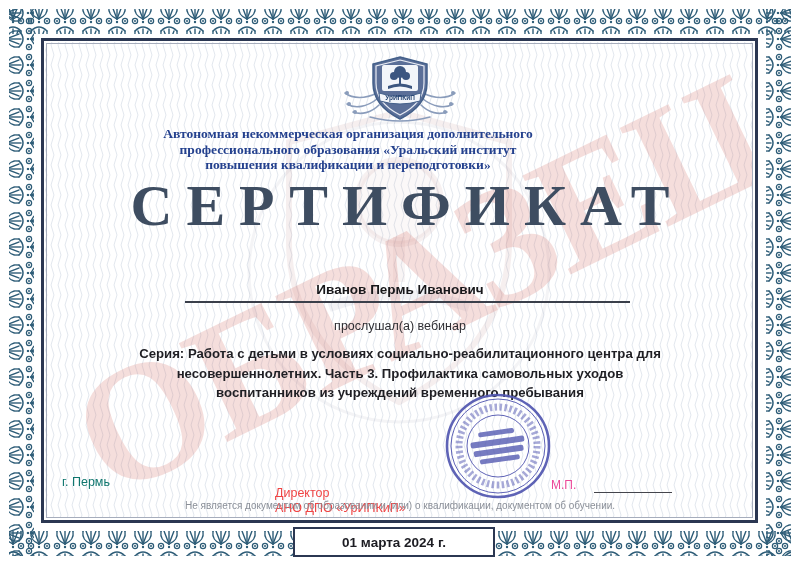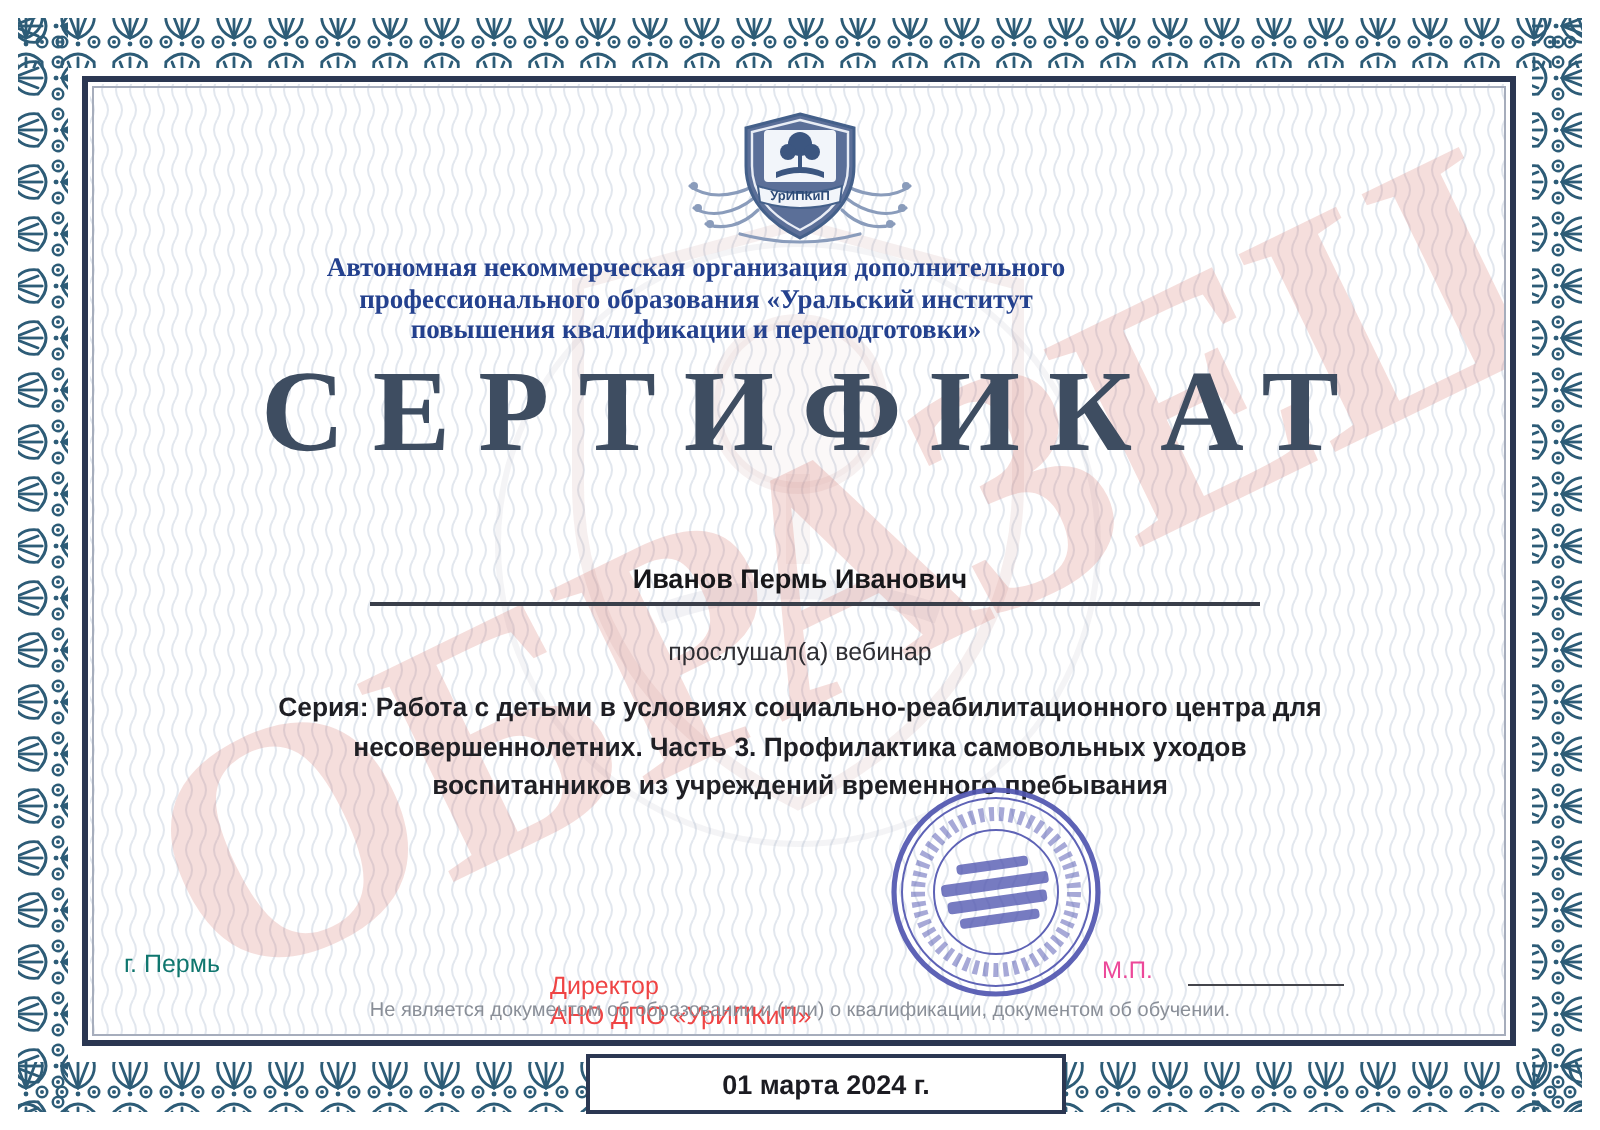--- a/index.html
+++ b/index.html
@@ -31,21 +31,21 @@
   .action{position:absolute;left:0;top:319px;width:800px;text-align:center;
           font-size:12.5px;color:#2e2e33;}
   .webinar{position:absolute;left:130px;top:344px;width:540px;text-align:center;
            font-weight:bold;font-size:13.2px;line-height:19.5px;color:#1f1f24;}
   .city{position:absolute;left:62px;top:475px;font-size:12.5px;color:#0f766e;}
   .signatory{position:absolute;left:263px;top:486px;font-size:12.5px;line-height:15px;color:#ef4444;margin-left:12px;}
   .mp{position:absolute;left:551px;top:478px;font-size:12px;color:#ec4899;}
   .sig-line{position:absolute;left:594px;top:492px;width:78px;border-top:1.5px solid #44454c;}
   .disclaimer{position:absolute;left:0;top:500px;width:800px;text-align:center;
               font-size:10px;color:#8a8f98;}
-  .date-box{position:absolute;left:293px;top:527px;width:240px;height:30px;
+  .date-box{position:absolute;left:293px;top:527px;width:202px;height:30px;
             background:#ffffff;border:2px solid #2b3752;box-sizing:border-box;
             display:flex;align-items:center;justify-content:center;
             font-weight:bold;font-size:13.5px;color:#1c1c22;}
   .logo-svg{position:absolute;left:335px;top:55px;}
   .stamp-svg{position:absolute;left:440px;top:390px;filter:blur(0.3px);opacity:0.92;}
 </style>
 </head>
 <body>
 
 <div class="page">

